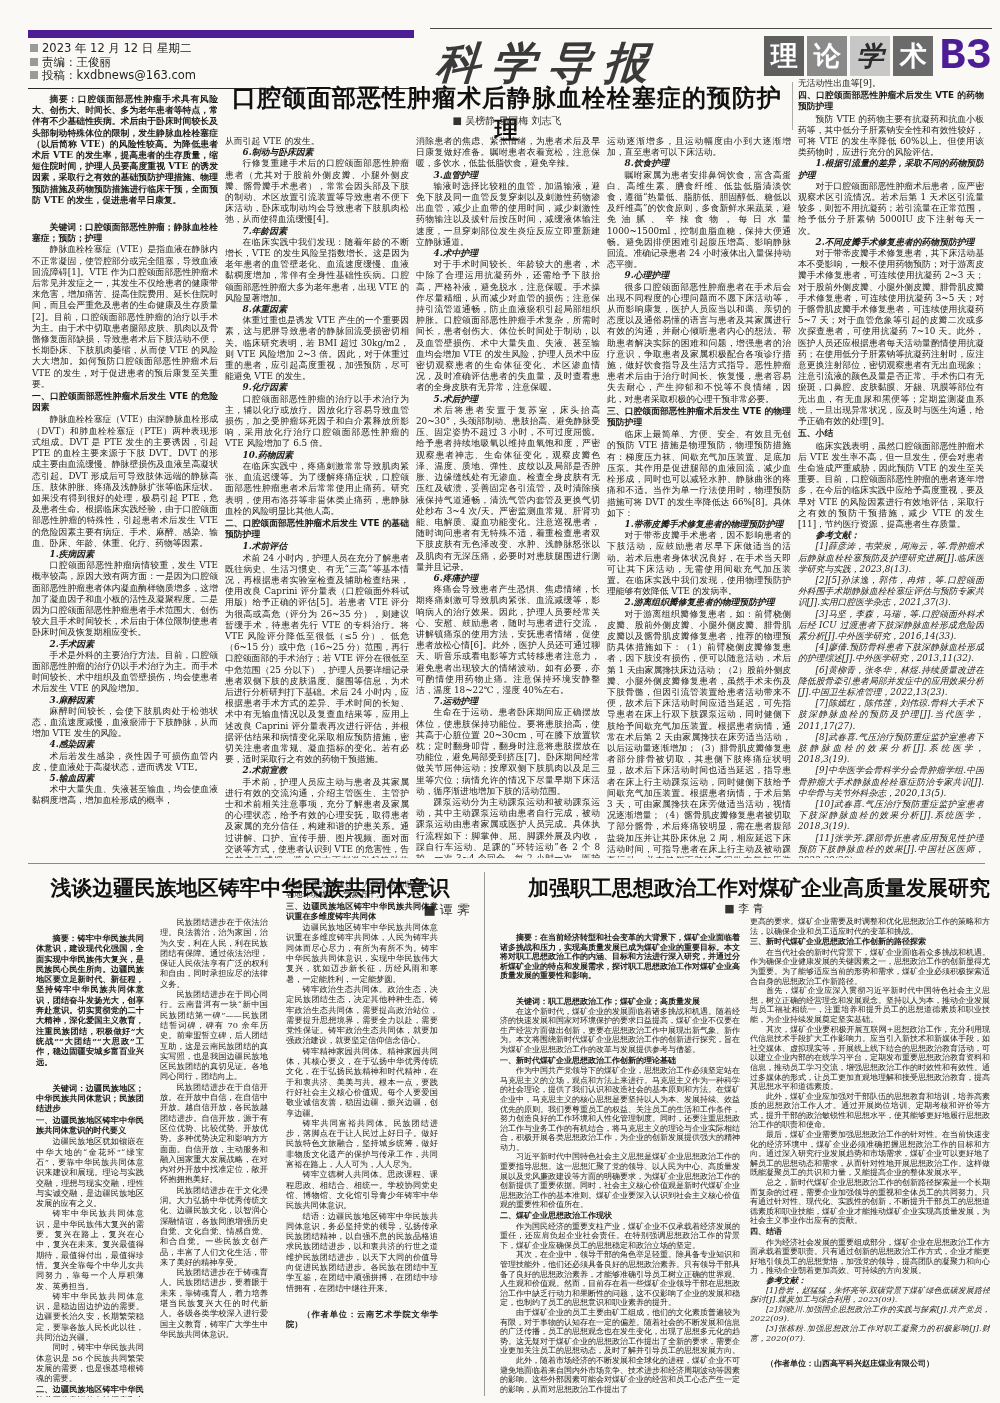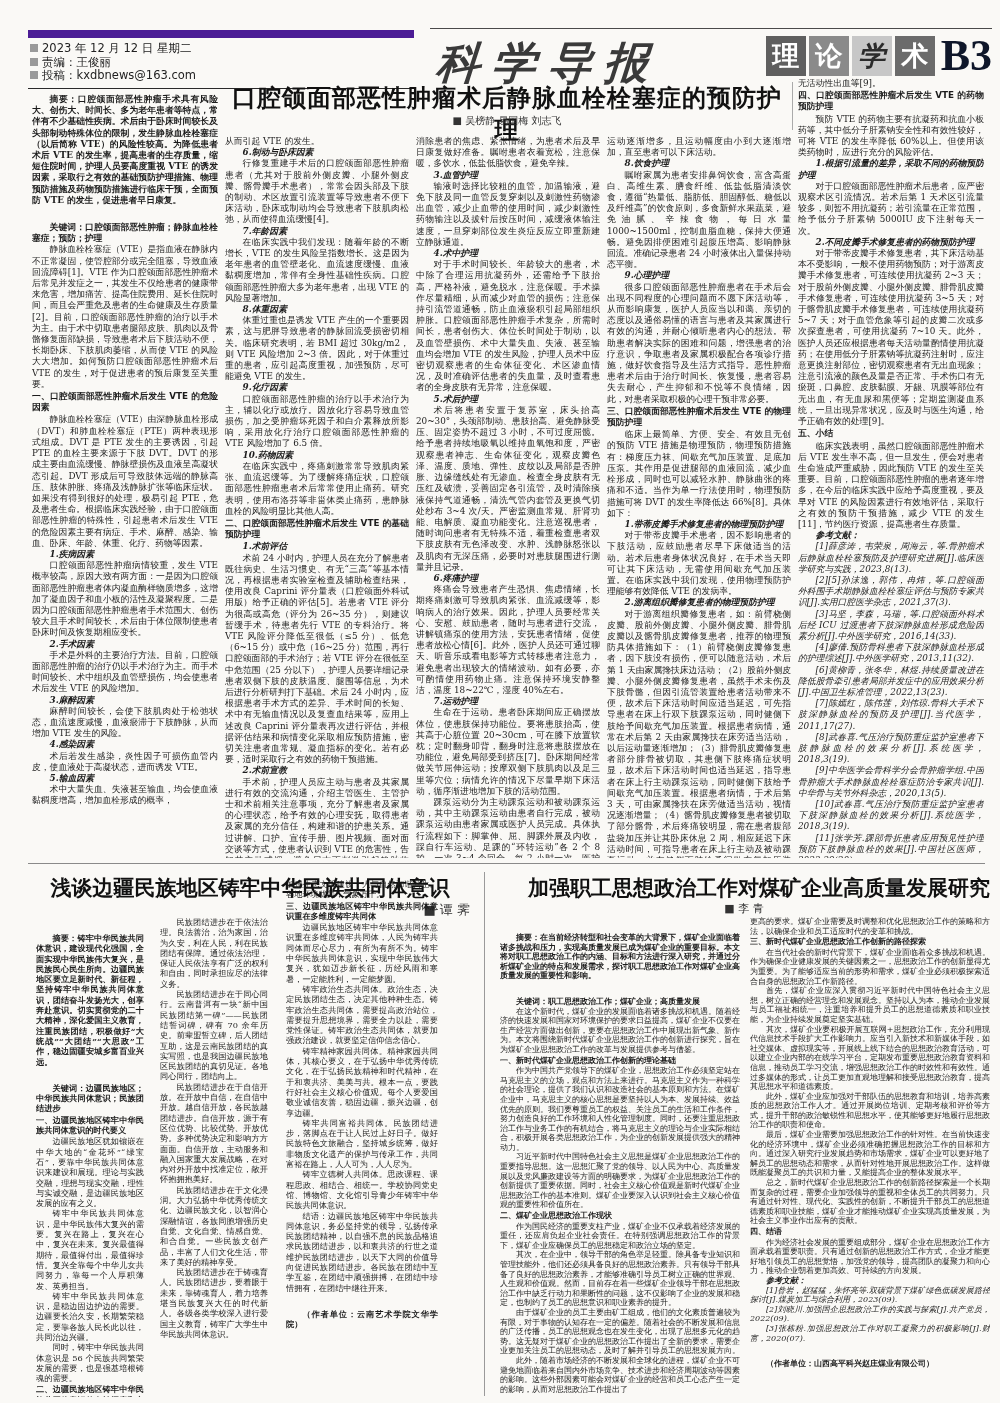--- a/index.html
+++ b/index.html
@@ -12,21 +12,21 @@
   .masthead{position:absolute;left:436px;top:34px;font-size:44px;font-weight:900;font-style:italic;
             letter-spacing:12px;color:#3a3a3a;transform:skewX(-4deg);}
   .head-rule{position:absolute;left:430px;top:28px;width:562px;height:0;border-top:1.5px solid #4a4a4a;}
   .section-strip{position:absolute;top:36px;right:8px;display:flex;align-items:flex-end;}
   .sec-box{width:40px;height:40px;margin-left:3px;display:flex;align-items:center;justify-content:center;
            font-family:"DejaVu Sans","Liberation Sans",sans-serif;font-weight:700;font-size:27px;color:#fff;}
   .sec-box.b1{background:#5f5f5f;}
   .sec-box.b2{background:#8a8a8a;}
   .sec-box.b3{background:#c7c7c7;color:#2b2b2b;font-style:italic;font-family:"DejaVu Serif",serif;}
   .sec-box.b4{background:#6b6b6b;}
-  .page-no{font-size:44px;font-weight:900;color:#0f172a;margin-left:6px;line-height:40px;font-family:Liberation Serif, serif;}
+  .page-no{font-size:44px;font-weight:900;color:#4c1d95;margin-left:6px;line-height:40px;font-family:Liberation Mono, monospace;}
   
   .m-title{position:absolute;left:225px;top:82px;width:564px;text-align:center;font-size:24px;font-weight:900;
            letter-spacing:1px;color:#111;font-family:"DejaVu Sans","Liberation Sans",sans-serif;}
   .m-byline{position:absolute;left:225px;top:114px;width:564px;text-align:center;font-size:10px;color:#333;}
   .title-sep{position:absolute;left:792px;top:82px;height:48px;width:0;border-left:1px solid #aaa;}
   .col{position:absolute;overflow:hidden;text-align:justify;}
   .mcol{font-size:8.8px;line-height:11.2px;}
   .c1{left:32px;top:78px;width:186px;height:780px;}
   .c2{left:225px;top:136px;width:184px;height:722px;}
   .c3{left:416px;top:136px;width:184px;height:722px;}

